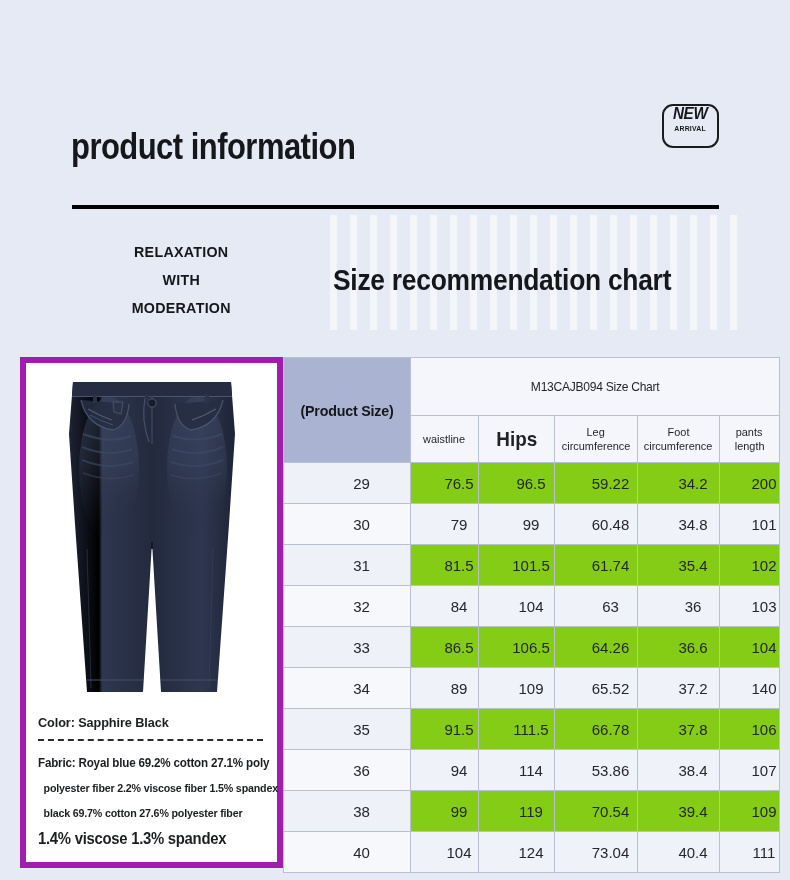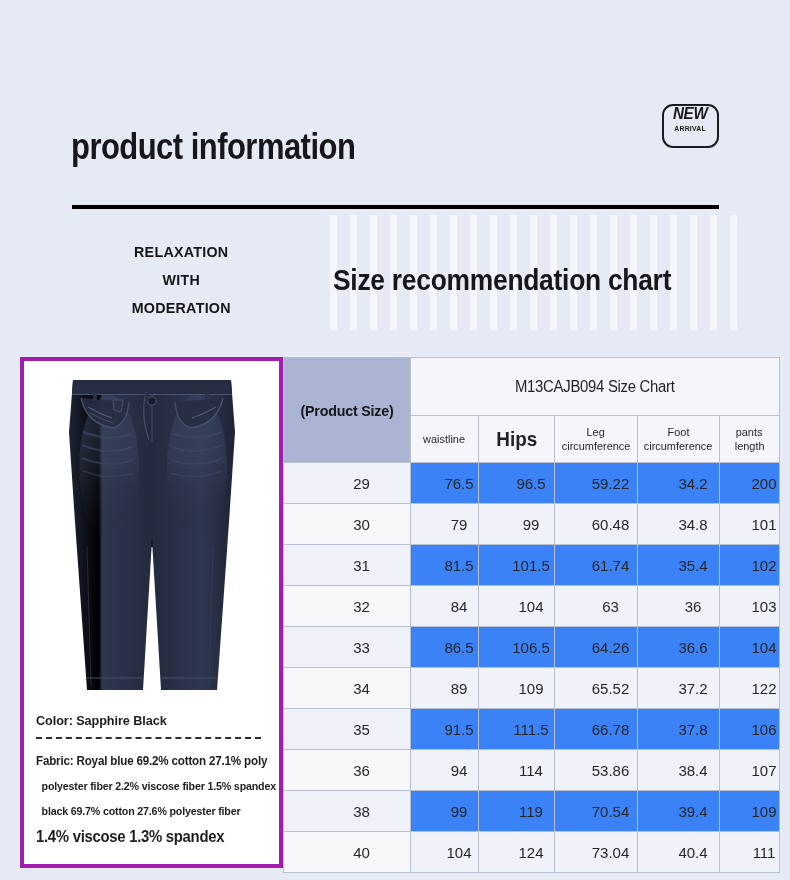--- a/index.html
+++ b/index.html
@@ -106,21 +106,21 @@
     transform-origin: left center;
     white-space: nowrap;
   }
 
   
   .product-card {
     position: absolute;
     left: 20px; top: 357px;
     width: 263px; height: 511px;
     background: #ffffff;
-    border: 4px solid #a21caf;
+    border: 6px solid #a21caf;
   }
 
   .product-photo {
     position: absolute;
     left: 0; top: 0;
     width: 100%; height: 352px;
     display: flex;
     align-items: center;
     justify-content: center;
     background: #ffffff;
@@ -190,21 +190,21 @@
     font-weight: bold !important;
     color: #15171a !important;
     letter-spacing: -0.2px;
     height: 93px;
   }
   .corner-cell span { display: inline-block; transform: scaleX(0.95); }
 
   
   .chart-title-cell {
     background: #f4f6fb;
-    font-size: 16px;
+    font-size: 13px;
     font-weight: bold;
     color: #15171a;
     height: 58px;
     letter-spacing: -0.3px;
   }
   .chart-title-cell span { display: inline-block; transform: scaleX(0.93); }
 
   
   .col-head {
     background: #f4f6fb;
@@ -218,21 +218,21 @@
   .col-head.big { font-size: 21px; font-weight: bold; }
   .col-head.big span { transform: scaleX(0.9); }
 
   
   .size-table tbody td {
     height: 41px;
     font-size: 15px;
     color: #25272b;
     padding-left: 29px;
   }
-  tr.row-a td { background: #3b82f6; }
+  tr.row-a td { background: #84cc16; }
   tr.row-b td { background: #eff2f8; }
   tr.row-a td.size-col { background: #eef1f8; }
   tr.row-b td.size-col { background: #f6f8fc; }
 </style>
 </head>
 <body>
 
 <div class="watermark"></div>
 
 <div class="page-title">product information</div>
@@ -409,21 +409,21 @@
         <td>64.26</td>
         <td>36.6</td>
         <td>104</td>
       </tr>
       <tr class="row-b">
         <td class="size-col">34</td>
         <td>89</td>
         <td>109</td>
         <td>65.52</td>
         <td>37.2</td>
-        <td>122</td>
+        <td>140</td>
       </tr>
       <tr class="row-a">
         <td class="size-col">35</td>
         <td>91.5</td>
         <td>111.5</td>
         <td>66.78</td>
         <td>37.8</td>
         <td>106</td>
       </tr>
       <tr class="row-b">

